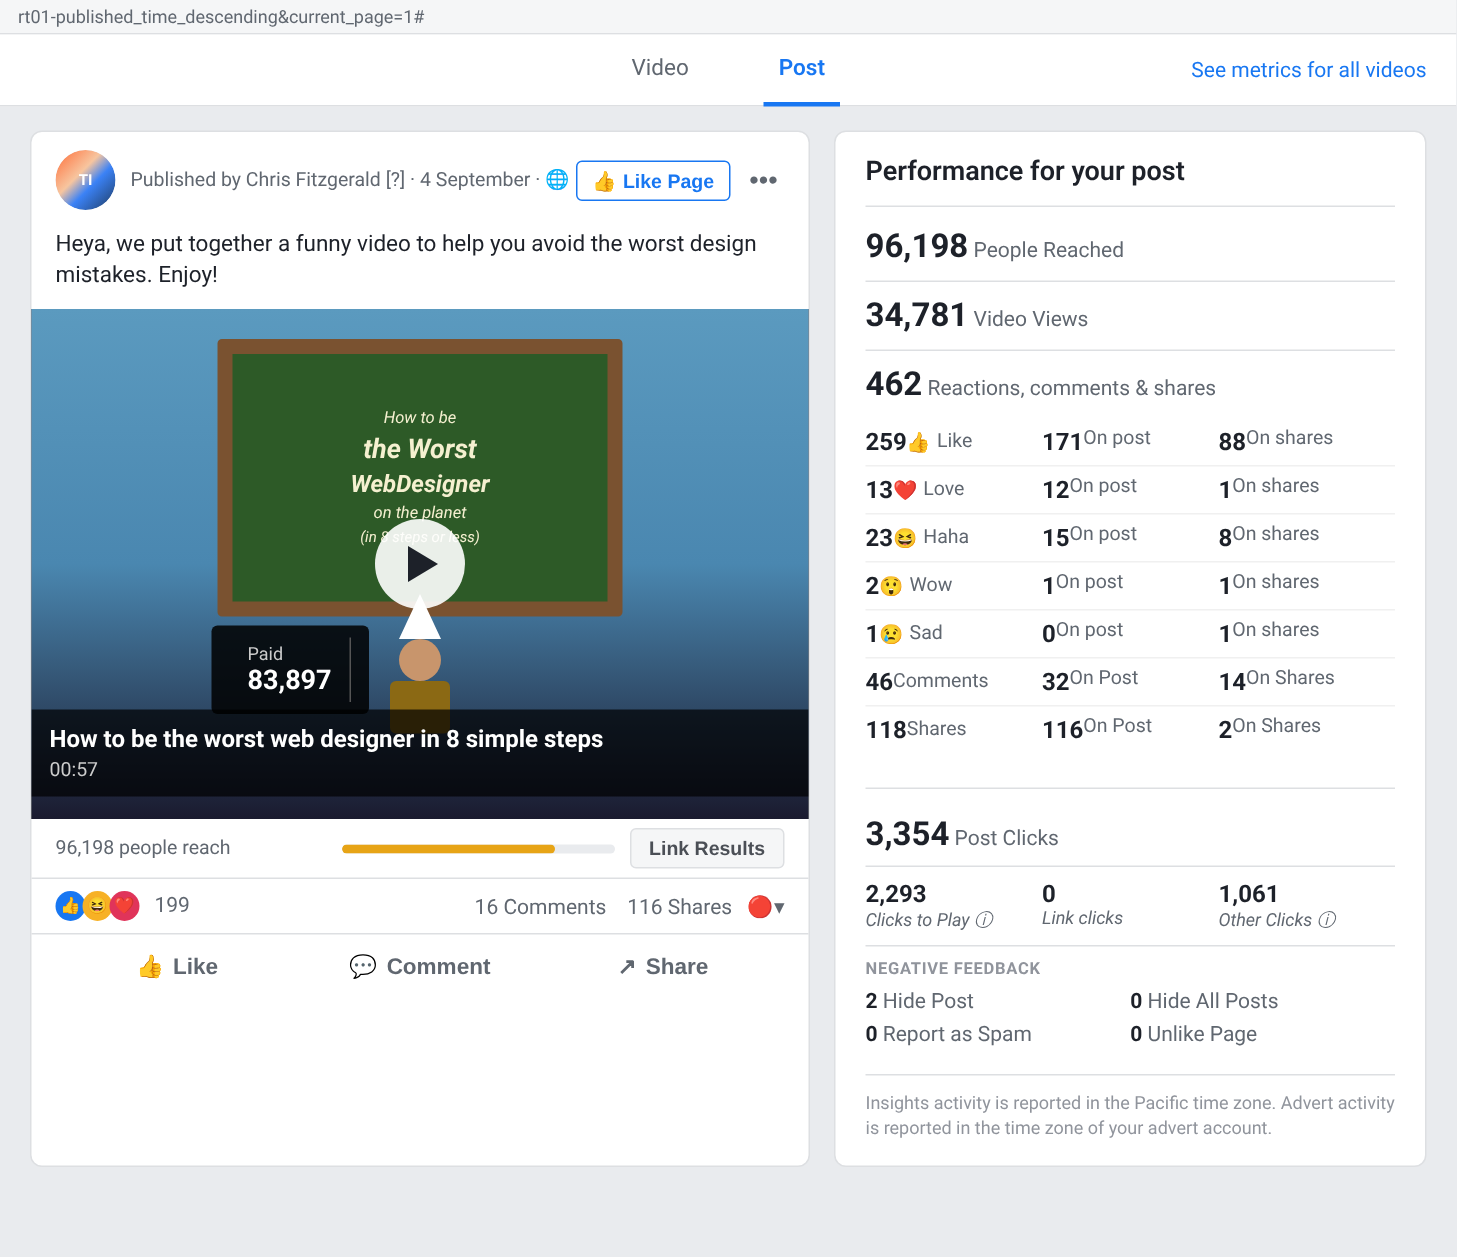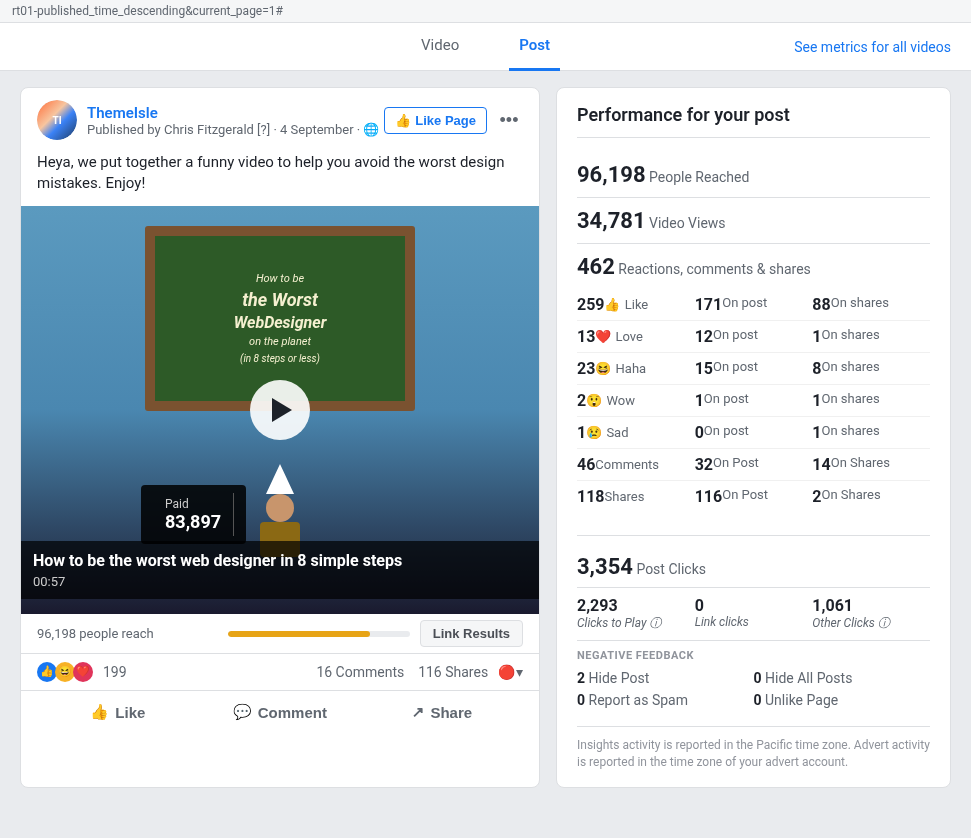--- a/index.html
+++ b/index.html
@@ -140,21 +140,21 @@
       color: #1d2129;
     }
     .video-container {
       position: relative;
       width: 100%;
       background: #1d2129;
       overflow: hidden;
     }
     .video-thumbnail {
       width: 100%;
-      height: 408px;
+      height: 340px;
       background: linear-gradient(180deg, #4a90c4 0%, #4a90c4 40%, #2c5f8a 60%, #1d2129 100%);
       display: flex;
       align-items: center;
       justify-content: center;
       position: relative;
     }
     .play-btn {
       position: absolute;
       width: 60px;
       height: 60px;
@@ -299,21 +299,21 @@
       background: #fff;
       border: 1px solid #dddfe2;
       border-radius: 8px;
       flex: 1;
       padding: 16px 20px;
     }
     .perf-title {
       font-size: 18px;
       font-weight: 600;
       color: #1d2129;
-      margin-bottom: 24px;
+      margin-bottom: 14px;
       padding-bottom: 12px;
       border-bottom: 1px solid #dddfe2;
     }
     .perf-stat-big {
       margin-bottom: 10px;
       padding-bottom: 10px;
       border-bottom: 1px solid #dddfe2;
     }
     .perf-stat-big .num {
       font-size: 22px;
@@ -489,21 +489,20 @@
 <div class="main-content">
 
   <div class="post-card">
 
     <div class="post-header">
       <div class="post-header-left">
         <div class="avatar">
           <div class="avatar-inner">TI</div>
         </div>
         <div>
-          <div class="post-page-name">ThemeIsle</div>
           <div class="post-meta">Published by Chris Fitzgerald [?] · 4 September · 🌐</div>
         </div>
       </div>
       <div class="post-header-right">
         <button class="like-page-btn">
           <span>👍</span>
           <span>Like Page</span>
         </button>
         <button class="more-btn">•••</button>
       </div>

